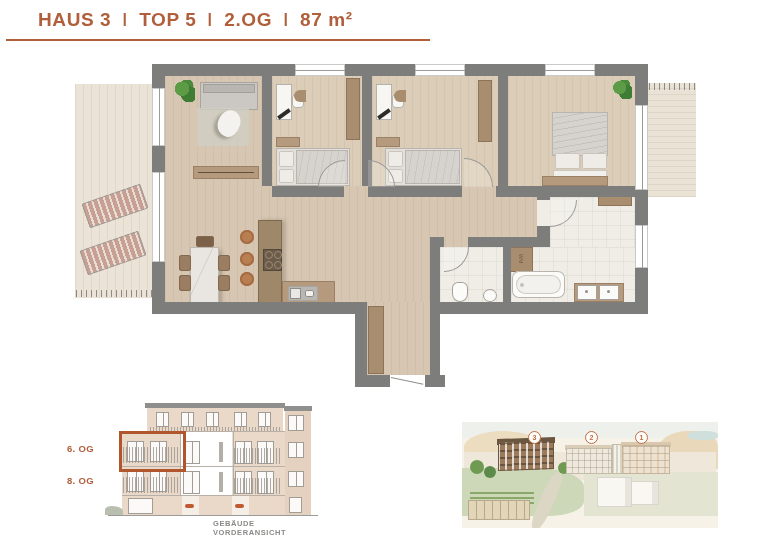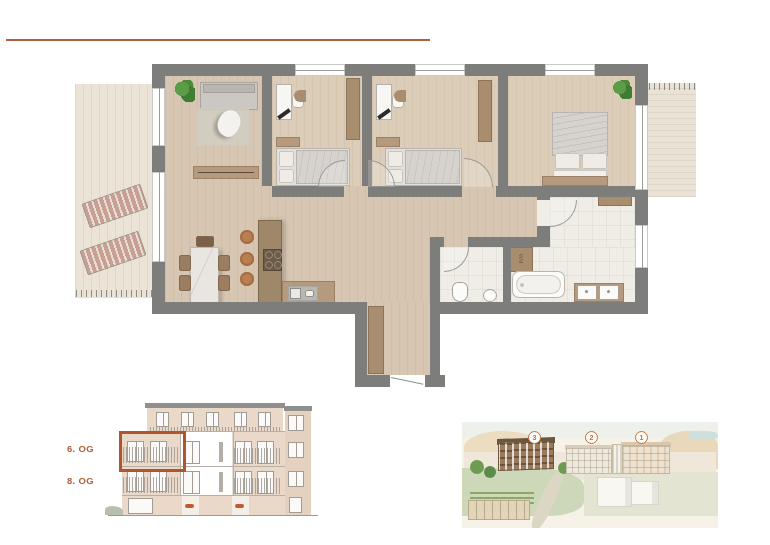--- a/index.html
+++ b/index.html
@@ -45,20 +45,23 @@
   .marker{width:11px;height:11px;border-radius:50%;background:#fffdf9;border:1px solid #bf6b40;color:#bf6b40;
           font-size:7px;font-weight:bold;text-align:center;line-height:11px;}
   .cube{background:#f8f7f2;box-shadow:inset -6px 0 0 #e6e4dd,0 0 0 1px #d8d5cc;}
   #wmtext{font-size:5px;color:#6e5b44;transform:rotate(90deg);transform-origin:center;letter-spacing:.5px;}
 </style>
 </head>
 <body>
 
 <div id="stage">
 
+  <div class="a" id="title">
+    <span>HAUS 3</span><span class="sep">I</span><span>TOP 5</span><span class="sep">I</span><span>2.OG</span><span class="sep">I</span><span>87 m²</span>
+  </div>
   <div class="a" id="rule"></div>
 
   <div class="a deck" style="left:75px;top:84px;width:83px;height:214px;"></div>
   <div class="a rail" style="left:76px;top:290px;width:80px;height:7px;"></div>
   <div class="a lounger" style="left:84px;top:193px;width:62px;height:26px;transform:rotate(-19deg);"></div>
   <div class="a lounger" style="left:82px;top:240px;width:62px;height:26px;transform:rotate(-19deg);"></div>
   <div class="a balc" style="left:648px;top:83px;width:48px;height:114px;"></div>
   <div class="a rail" style="left:649px;top:83px;width:46px;height:7px;"></div>
 
   <div class="a wood" style="left:165px;top:76px;width:470px;height:226px;"></div>
@@ -235,20 +238,21 @@
     <div class="a" style="left:125px;top:109px;width:9px;height:4px;background:#c05a30;border-radius:2px;"></div>
     <div class="a" style="left:175px;top:109px;width:9px;height:4px;background:#c05a30;border-radius:2px;"></div>
 
     <div class="a" style="left:48px;top:120px;width:210px;height:1px;background:#9a9a98;"></div>
     <div class="a" style="left:45px;top:111px;width:18px;height:9px;background:#b9bfae;border-radius:40% 60% 0 0;"></div>
 
     <div class="a" style="left:59px;top:36px;width:61px;height:35px;border:3px solid #b0552c;"></div>
 
     <div class="a oglabel" style="left:7px;top:48px;">6. OG</div>
     <div class="a oglabel" style="left:7px;top:80px;">8. OG</div>
+    <div class="a" id="elevcap" style="left:153px;top:124px;">GEBÄUDE VORDERANSICHT</div>
   </div>
 
   <div class="a" style="left:462px;top:422px;width:256px;height:106px;overflow:hidden;">
     <div class="a" style="left:0;top:0;width:256px;height:106px;background:#f6f2e8;"></div>
     <div class="a" style="left:0;top:0;width:256px;height:16px;background:#eef0ec;"></div>
     <div class="a" style="left:2px;top:9px;width:78px;height:32px;background:#ecdcc0;border-radius:50% 50% 40% 40%;"></div>
     <div class="a" style="left:196px;top:9px;width:60px;height:38px;background:#e9d8ba;border-radius:50% 40% 0 0;"></div>
     <div class="a" style="left:226px;top:9px;width:30px;height:9px;background:#cfe0dc;border-radius:40%;"></div>
     <div class="a" style="left:2px;top:30px;width:252px;height:28px;background:#efe8da;"></div>
 

